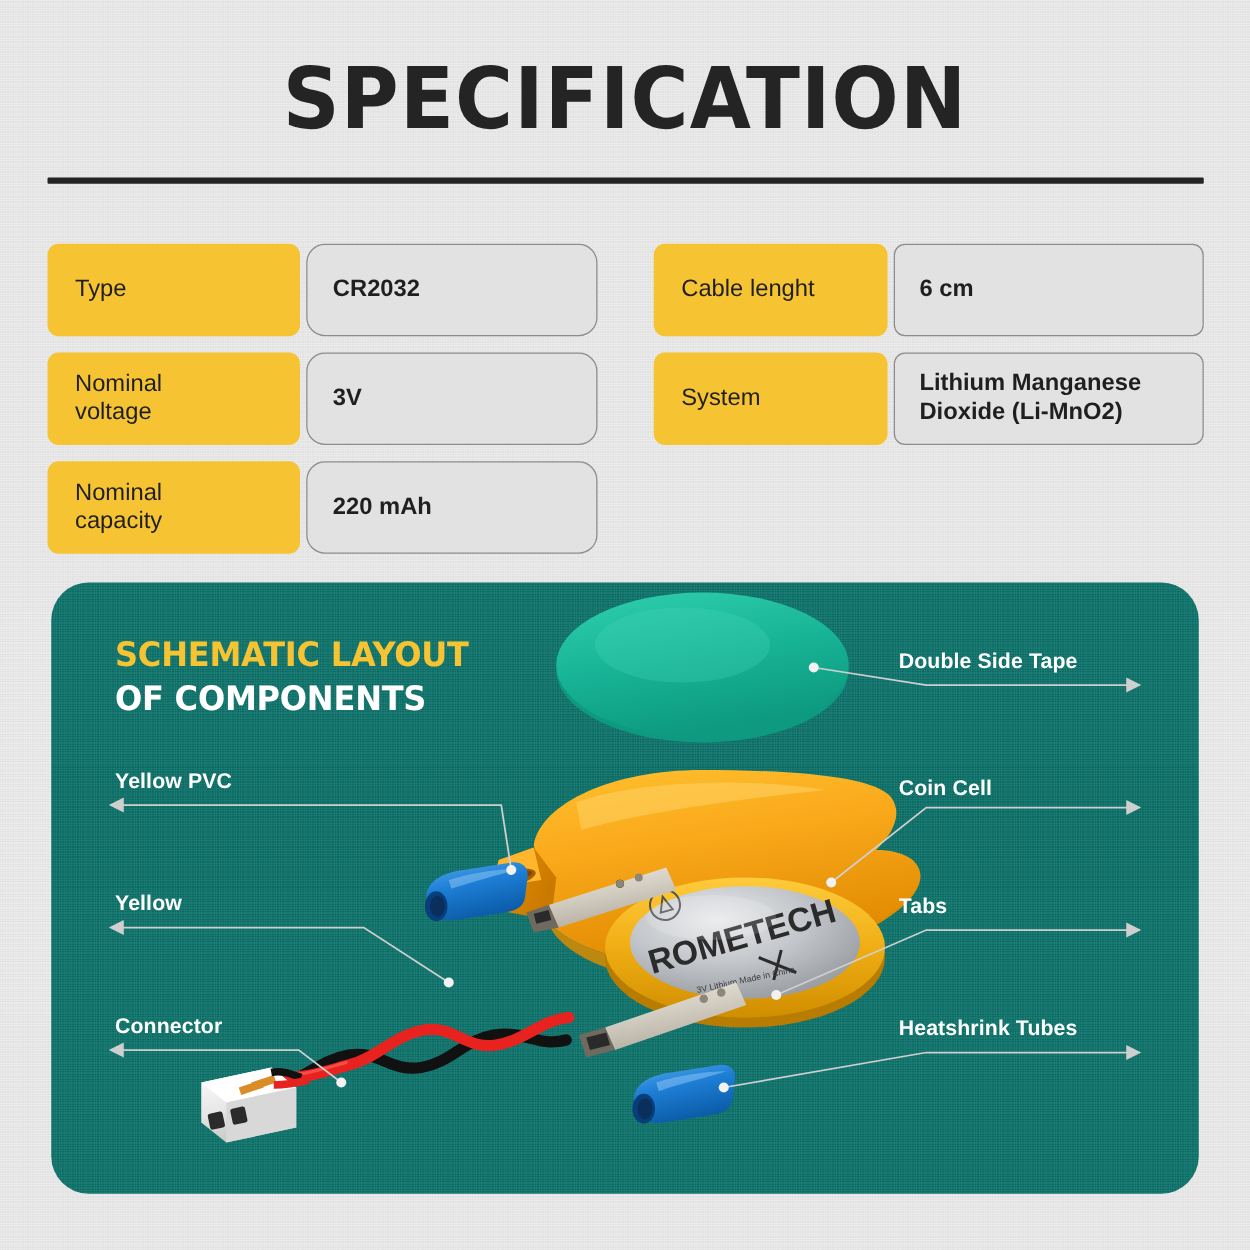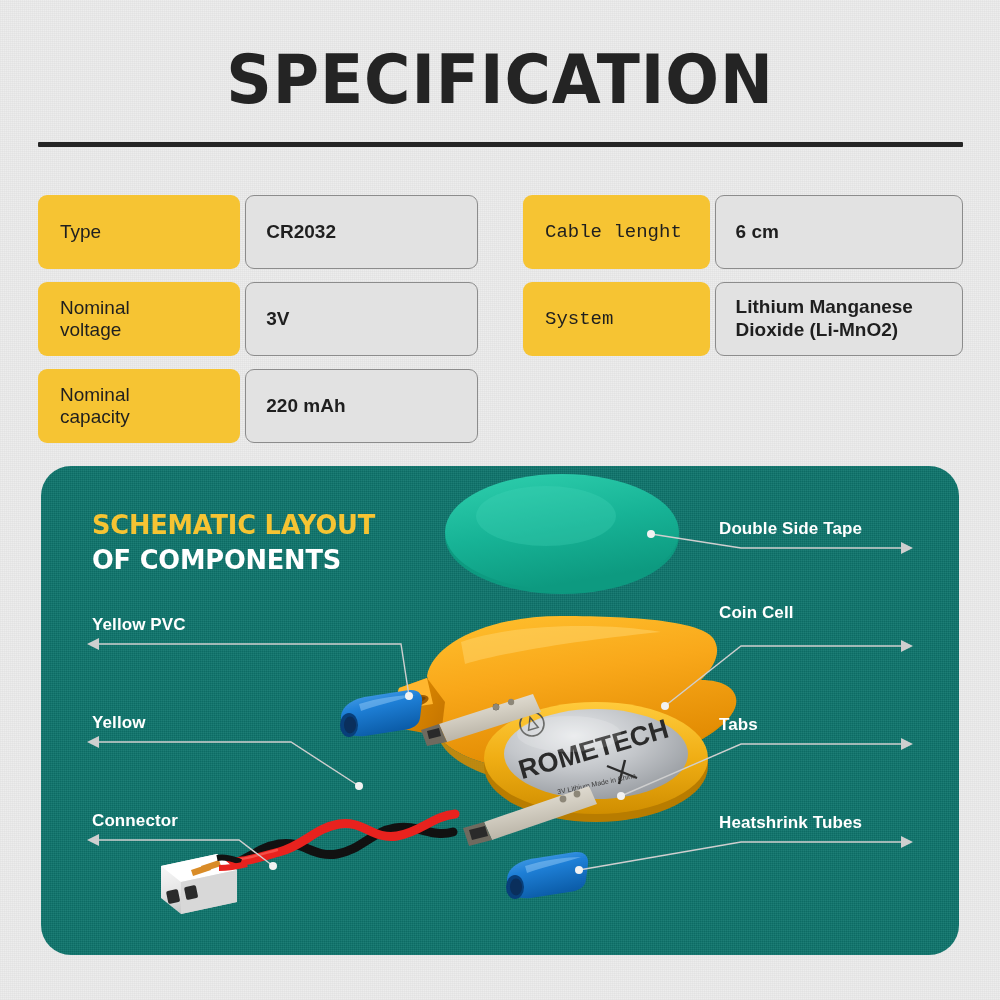--- a/index.html
+++ b/index.html
@@ -100,23 +100,23 @@
     align-items: center;
     padding: 0 20px;
     font-size: 19px;
     font-weight: 700;
     color: #1f1f1f;
     line-height: 1.2;
   }
 
   
   #spec-col-left .spec-label { width: 205px; }
-  #spec-col-left .spec-value { width: 236px; }
-  
-  #spec-col-right .spec-label { width: 207px; font-family: Liberation Mono, monospace; }
+  #spec-col-left .spec-value { width: 236px; border-radius: 15px; }
+  
+  #spec-col-right .spec-label { width: 207px; }
   #spec-col-right .spec-value { width: 278px; }
 
   
   #schematic-panel {
     position: absolute;
     left: 41px; top: 466px;
     width: 918px; height: 489px;
     background: #0f766e;
     border-radius: 30px;
     overflow: hidden;
@@ -419,18 +419,18 @@
         <circle cx="580" cy="330" r="4"></circle>
         <circle cx="538" cy="404" r="4"></circle>
       </g>
     </svg>
 
     <div class="callout-label" style="left:51px; top:149px;text-align:center;">Yellow PVC</div>
     <div class="callout-label" style="left:51px; top:247px;">Yellow</div>
     <div class="callout-label" style="left:51px; top:345px;">Connector</div>
 
     <div class="callout-label" style="left:678px; top:53px;">Double Side Tape</div>
-    <div class="callout-label" style="left:678px; top:137px;">Coin Cell</div>
+    <div class="callout-label" style="left:678px; top:155px;">Coin Cell</div>
     <div class="callout-label" style="left:678px; top:249px;">Tabs</div>
     <div class="callout-label" style="left:678px; top:347px;">Heatshrink Tubes</div>
 
   </div>
 </div>
 
 </body></html>

